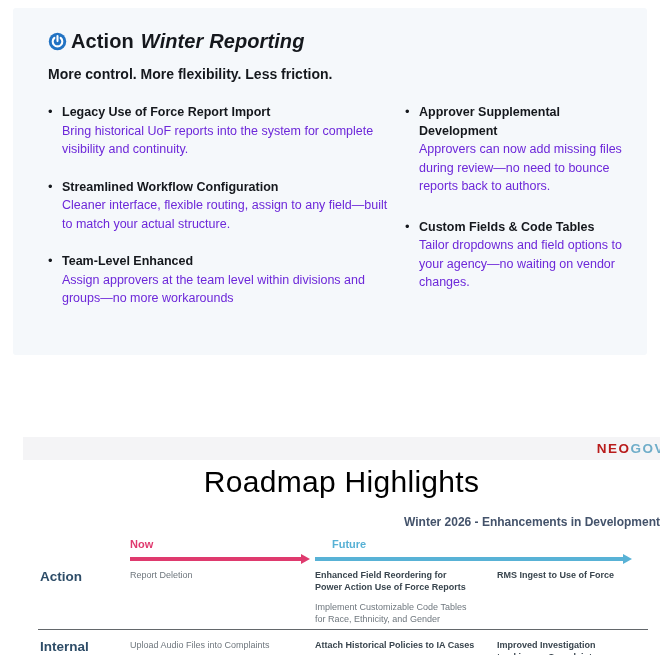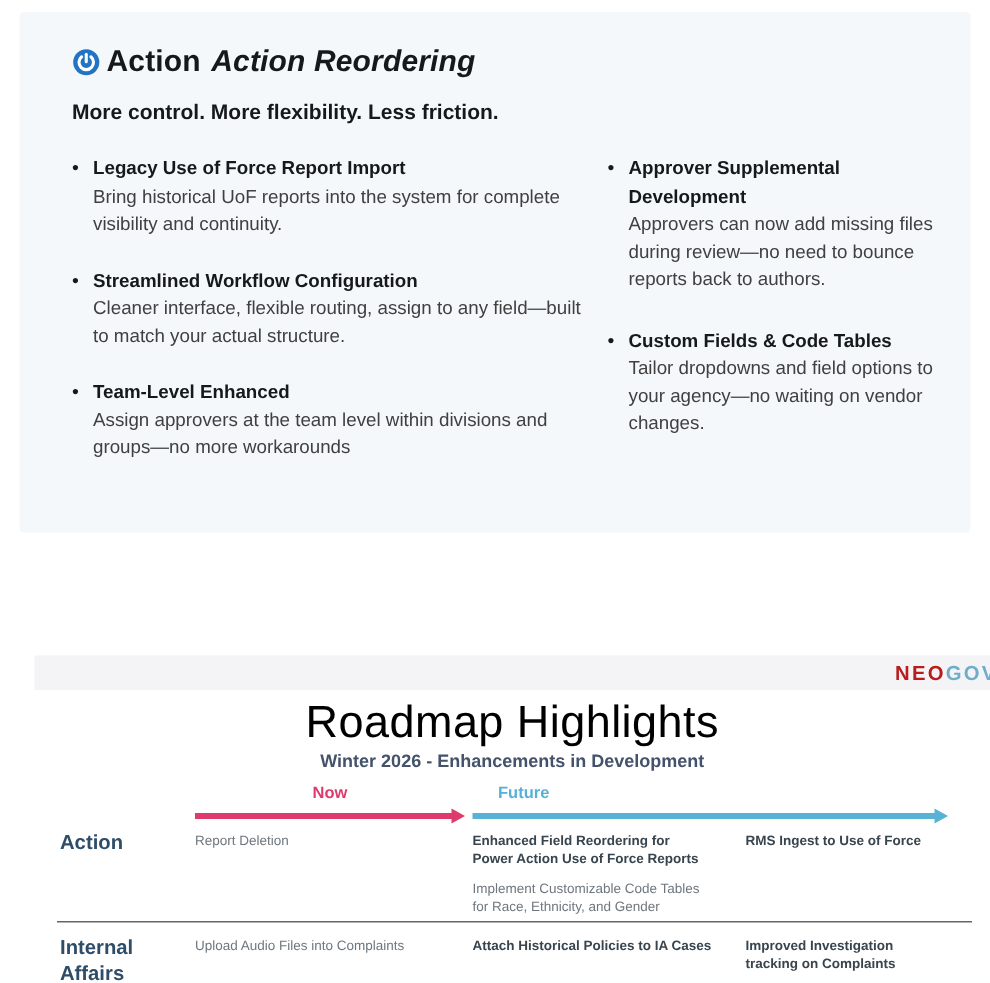--- a/index.html
+++ b/index.html
@@ -16,40 +16,40 @@
   .panel-title-em { font-style:italic; margin-left:7px; }
   .tagline { margin-top:13px; font-size:14px; font-weight:700; color:#15181d; }
   .columns { display:flex; margin-top:21px; }
   .fcol-left { width:346px; flex:0 0 auto; }
   .fcol-right { flex:1; margin-left:11px; padding-right:2px; }
   .feature-item { position:relative; padding-left:14px; margin-bottom:19px;
     font-size:12.5px; line-height:18.5px; }
   .fcol-right .feature-item { margin-bottom:22px; }
   .bullet-dot { position:absolute; left:0; top:0; color:#15181d; font-size:13px; }
   .ftitle { font-weight:700; color:#15181d; }
-  .fdesc { color:#404040; }
+  .fdesc { color:#6d28d9; }
 
   
   .roadmap { position:absolute; left:23px; top:437px; width:637px; height:212px; background:#fff; }
   .logo-strip { height:23px; background:#f4f4f6; display:flex; justify-content:flex-end;
     align-items:center; overflow:hidden; }
   .neogov-logo { font-size:13.5px; font-weight:700; letter-spacing:1.5px; margin-right:-5px;
     white-space:nowrap; }
   .logo-neo { color:#b91c1c; }
   .logo-gov { color:#6fadc9; }
   .rm-title { text-align:center; margin-top:5px; font-size:30px; font-weight:400;
     color:#000000; letter-spacing:0.3px; }
-  .rm-sub { text-align:center; margin-top:1px; font-size:12px; font-weight:700; color:#44536b; }
+  .rm-sub { text-align:right; margin-top:16px; font-size:12px; font-weight:700; color:#44536b; }
 
   .rm-grid { display:grid; grid-template-columns:90px 185px 182px 1fr;
     margin:9px 12px 0 17px; }
   .tl-label { font-size:11px; font-weight:700; }
   .now-color { color:#df3a6e; }
   .future-color { color:#57b1d5;padding-left:17px; }
-  .tl-now-cell { grid-column:2; margin-right:5px;text-align:center; }
+  .tl-now-cell { grid-column:2; margin-right:5px; }
   .tl-future-cell { grid-column:3 / span 2; margin-right:16px; }
   .arrow { position:relative; height:10px; margin-top:4px; }
   .arrow-shaft { position:absolute; left:0; right:7px; top:3px; height:3.5px; }
   .arrow-head { position:absolute; right:0; top:0; width:0; height:0;
     border-top:5px solid transparent; border-bottom:5px solid transparent; }
   .pink-bg { background:#df3a6e; }
   .blue-bg { background:#58b2d6; }
   .pink-head { border-left:9px solid #df3a6e; }
   .blue-head { border-left:9px solid #58b2d6; }
 
@@ -70,21 +70,21 @@
   <section class="feature-panel">
     <div class="panel-header">
       <span class="logo-badge">
         <svg viewBox="0 0 24 24" width="19" height="19">
           <circle cx="12" cy="12" r="11" fill="#2273c3"></circle>
           <path d="M12 5.2 V11.5" stroke="#ffffff" stroke-width="2.6" stroke-linecap="round" fill="none"></path>
           <path d="M8.1 7.4 a6.1 6.1 0 1 0 7.8 0" stroke="#ffffff" stroke-width="2.6" stroke-linecap="round" fill="none"></path>
         </svg>
       </span>
       <span>Action</span>
-      <span class="panel-title-em">Action Reordering</span>
+      <span class="panel-title-em">Winter Reporting</span>
     </div>
     <div class="tagline">More control. More flexibility. Less friction.</div>
 
     <div class="columns">
       <div class="fcol-left">
         <div class="feature-item">
           <span class="bullet-dot">•</span>
           <div class="ftitle">Legacy Use of Force Report Import</div>
           <div class="fdesc">Bring historical UoF reports into the system for complete  visibility and continuity.</div>
         </div>

